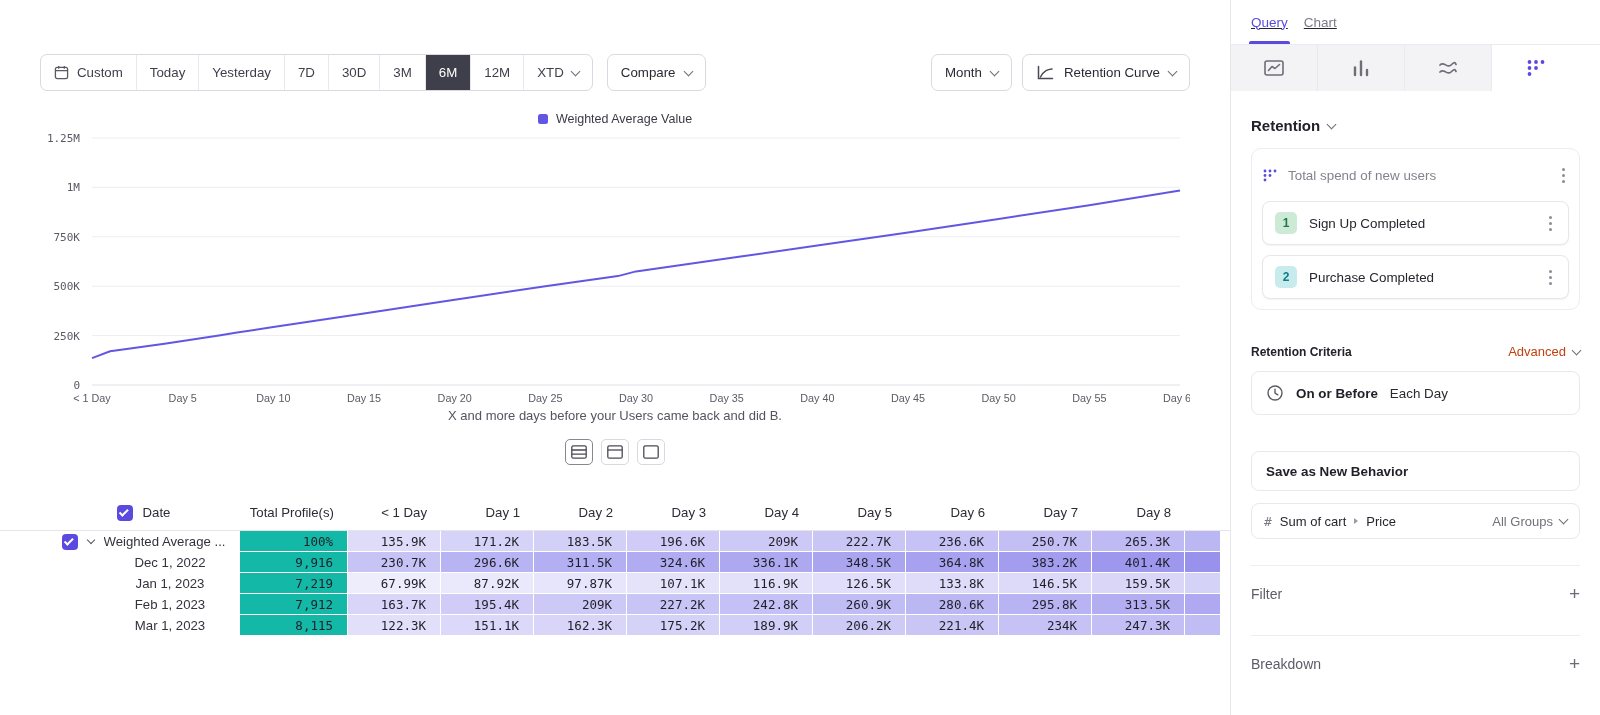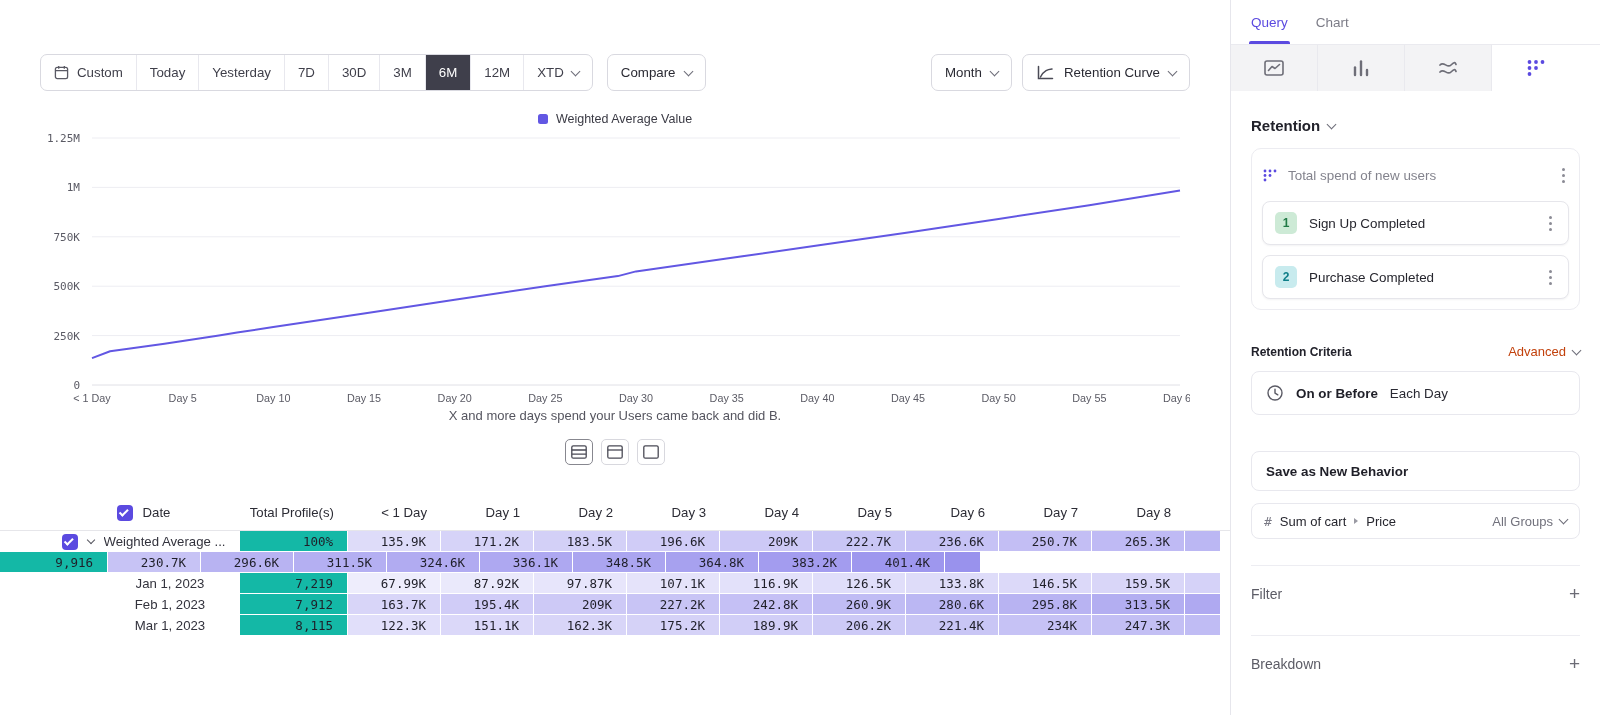--- a/index.html
+++ b/index.html
@@ -48,21 +48,21 @@
   .cell.partial { width:36px; padding:0; }
   .thead .cell { background:#fff; font-size:13.2px; color:#2c2c35; font-weight:500; border:none; font-family:"Liberation Sans", sans-serif; }
   .mono { font-family:"DejaVu Sans Mono", monospace; }
   .hlab { font-weight:500; font-size:13.2px; color:#2c2c35; }
   .rlab { font-size:13.2px; color:#33333d; white-space:nowrap; overflow:hidden; text-overflow:ellipsis; max-width:135px; }
   .cbx { width:16px; height:16px; border-radius:4px; background:var(--accent); display:flex; align-items:center; justify-content:center; flex:none; cursor:pointer; }
   .cbx .mark { display:block; width:9px; height:5px; border-left:2px solid #fff; border-bottom:2px solid #fff; transform:rotate(-45deg) translate(0,-1px); }
 
   
   .sidebar { position:absolute; left:1230px; top:0; width:370px; height:715px; border-left:1px solid #e6e6ec; background:#fff; }
-  .tabs { height:45px; display:flex; gap:28px; padding:0 20px; align-items:center; border-bottom:1px solid #eaeaef; }
+  .tabs { height:45px; display:flex; gap:16px; padding:0 20px; align-items:center; border-bottom:1px solid #eaeaef;text-decoration:underline; }
   .tab { font-size:13.5px; color:#7c7c87; font-weight:500; height:100%; display:flex; align-items:center; position:relative; cursor:pointer; }
   .tab.active { color:var(--accent); }
   .tab.active::after { content:""; position:absolute; bottom:0; left:-2px; right:-2px; height:3px; background:var(--accent); border-radius:2px 2px 0 0; }
   .icon-strip { height:46px; display:flex; }
   .icon-cell { flex:0 0 87px; display:flex; align-items:center; justify-content:center; background:#f3f3f5; border-right:1px solid #e9e9ee; color:#6e6e78; cursor:pointer; }
   .icon-cell.active { background:#fff; border-right:none; color:var(--accent); }
   .section-head { display:flex; align-items:center; gap:8px; padding:26px 20px 14px; font-size:15px; font-weight:700; color:#22222b; }
   .bcard { margin:0 20px; border:1px solid #ececf1; border-radius:10px; padding:10px; }
   .bhead { display:flex; align-items:center; gap:10px; height:32px; color:#83838d; font-size:13.4px; }
   .step-card { margin-top:10px; border:1px solid #e6e6eb; border-radius:8px; height:44px; display:flex; align-items:center; padding:0 12px; gap:12px; background:#fff; box-shadow:0 1px 2px rgba(20,20,40,0.05); cursor:pointer; }
@@ -180,21 +180,21 @@
         <text x="505.3" y="274" text-anchor="middle" class="xtick">Day 25</text>
         <text x="596.0" y="274" text-anchor="middle" class="xtick">Day 30</text>
         <text x="686.7" y="274" text-anchor="middle" class="xtick">Day 35</text>
         <text x="777.3" y="274" text-anchor="middle" class="xtick">Day 40</text>
         <text x="868.0" y="274" text-anchor="middle" class="xtick">Day 45</text>
         <text x="958.6" y="274" text-anchor="middle" class="xtick">Day 50</text>
         <text x="1049.3" y="274" text-anchor="middle" class="xtick">Day 55</text>
         <text x="1140.0" y="274" text-anchor="middle" class="xtick">Day 60</text>
         <polyline points="52.0,230.1 70.1,223.2 88.3,220.7 106.4,218.2 124.5,215.7 142.7,213.0 160.8,210.2 178.9,207.5 197.1,204.6 233.3,199.1 324.0,185.5 414.7,171.8 505.3,158.2 577.9,148.1 596.0,143.4 686.7,130.5 777.3,117.5 868.0,104.5 958.6,91.0 1049.3,77.2 1140.0,62.4" fill="none" stroke="#6257e3" stroke-width="2" stroke-linejoin="round"></polyline>
       </svg>
-    <div class="caption">X and more days spend your Users came back and did B.</div>
+    <div class="caption">X and more days before your Users came back and did B.</div>
 
     <div class="density">
       <button class="dbtn selected">
         <svg width="16" height="14" viewBox="0 0 16 14" fill="none" stroke="#4a4a55" stroke-width="1.3">
           <rect x="0.8" y="0.8" width="14.4" height="12.4" rx="1.5"></rect>
           <path d="M0.8 5 H15.2 M0.8 9.2 H15.2"></path>
         </svg>
       </button>
       <button class="dbtn">
         <svg width="16" height="14" viewBox="0 0 16 14" fill="none" stroke="#4a4a55" stroke-width="1.3">
@@ -243,20 +243,23 @@
           <div class="cell mono" style="background: rgba(98, 87, 227, 0.282);">183.5K</div>
           <div class="cell mono" style="background: rgba(98, 87, 227, 0.3);">196.6K</div>
           <div class="cell mono" style="background: rgba(98, 87, 227, 0.32);">209K</div>
           <div class="cell mono" style="background: rgba(98, 87, 227, 0.34);">222.7K</div>
           <div class="cell mono" style="background: rgba(98, 87, 227, 0.365);">236.6K</div>
           <div class="cell mono" style="background: rgba(98, 87, 227, 0.384);">250.7K</div>
           <div class="cell mono" style="background: rgba(98, 87, 227, 0.408);">265.3K</div>
           <div class="cell partial" style="background: rgba(98, 87, 227, 0.43);"></div>
         </div>
         <div class="trow">
+          <div class="rhead datelbl">
+            <span class="rlab">Dec 1, 2022</span>
+          </div>
           <div class="cell prof mono">9,916</div>
           <div class="cell mono" style="background: rgba(98, 87, 227, 0.357);">230.7K</div>
           <div class="cell mono" style="background: rgba(98, 87, 227, 0.455);">296.6K</div>
           <div class="cell mono" style="background: rgba(98, 87, 227, 0.48);">311.5K</div>
           <div class="cell mono" style="background: rgba(98, 87, 227, 0.498);">324.6K</div>
           <div class="cell mono" style="background: rgba(98, 87, 227, 0.518);">336.1K</div>
           <div class="cell mono" style="background: rgba(98, 87, 227, 0.537);">348.5K</div>
           <div class="cell mono" style="background: rgba(98, 87, 227, 0.56);">364.8K</div>
           <div class="cell mono" style="background: rgba(98, 87, 227, 0.59);">383.2K</div>
           <div class="cell mono" style="background: rgba(98, 87, 227, 0.62);">401.4K</div>

